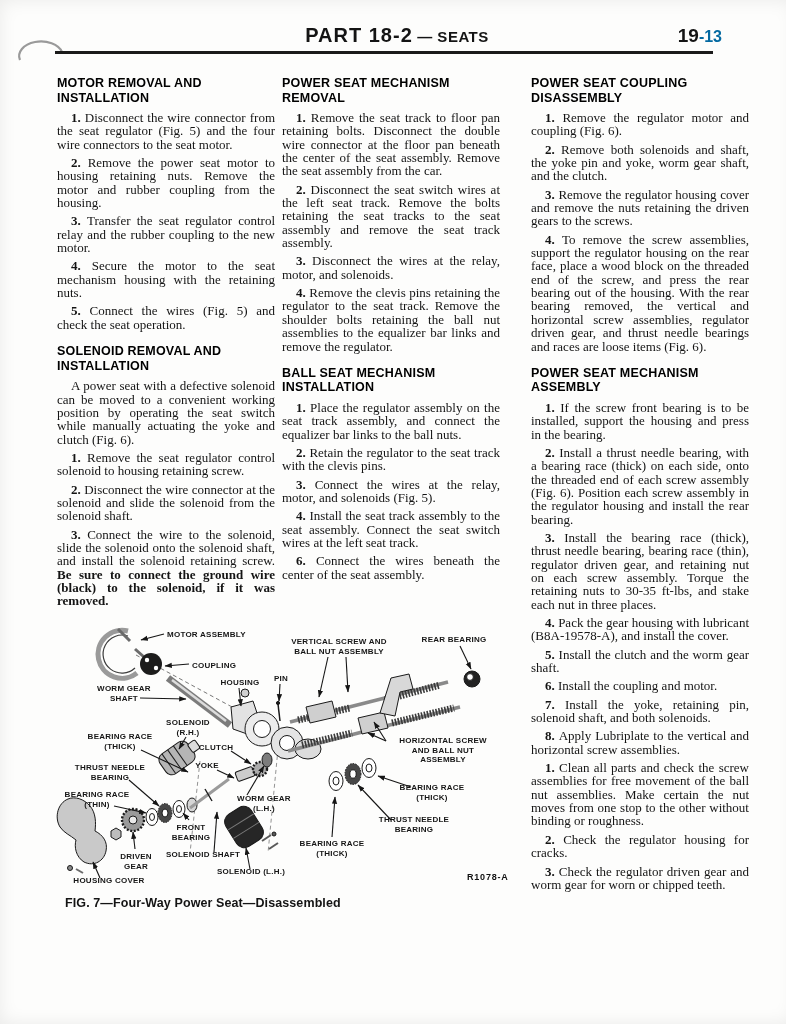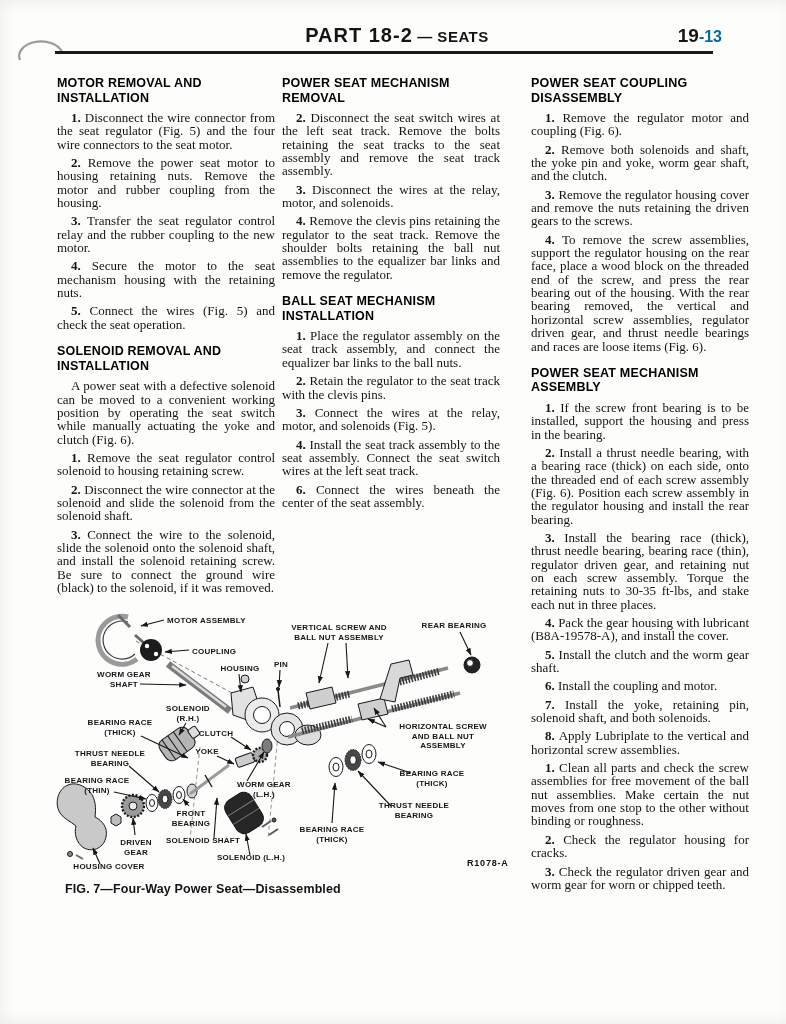--- a/index.html
+++ b/index.html
@@ -45,21 +45,21 @@
     font-size:12.5px;line-height:14.5px;font-weight:bold;
     margin:13px 0 6px 0;letter-spacing:0.2px;color:#000;
     text-align:left;
   }
   h3.sec:first-child{margin-top:2px;}
   p.step, p.intro{
     font-size:13px;line-height:13.35px;
     margin:0 0 5px 0;text-indent:14px;
   }
   p.step b.num{font-weight:bold;}
-  p.step b{font-weight:normal;}
+  p.step b{font-weight:bold;}
   
   .figure{margin-left:-17px;margin-top:8px;width:482px;}
   .fig-caption{
     font-family:"Liberation Sans", sans-serif;
     font-weight:bold;font-size:12.5px;margin:1px 0 0 25px;
     letter-spacing:0.1px;text-align:left;
   }
   svg text.fig-label{
     font-family:"Liberation Sans", sans-serif;
     font-size:8px;font-weight:600;letter-spacing:0.25px;fill:#161616;
@@ -100,20 +100,21 @@
               <p class="step"><b class="num">4. </b>Secure the motor to the seat mechanism housing with the retaining nuts.</p>
               <p class="step"><b class="num">5. </b>Connect the wires (Fig. 5) and check the seat operation.</p>
               <h3 class="sec">SOLENOID REMOVAL AND INSTALLATION</h3>
               <p class="intro">A power seat with a defective solenoid can be moved to a convenient working position by operating the seat switch while manually actuating the yoke and clutch (Fig. 6).</p>
               <p class="step"><b class="num">1. </b>Remove the seat regulator control solenoid to housing retaining screw.</p>
               <p class="step"><b class="num">2. </b>Disconnect the wire connector at the solenoid and slide the solenoid from the solenoid shaft.</p>
               <p class="step"><b class="num">3. </b>Connect the wire to the solenoid, slide the solenoid onto the solenoid shaft, and install the solenoid retaining screw.<b> Be sure to connect the ground wire (black) to the solenoid, if it was removed.</b></p>
             </div>
           <div class="col" id="col2">
               <h3 class="sec">POWER SEAT MECHANISM REMOVAL</h3>
+              <p class="step"><b class="num">1. </b>Remove the seat track to floor pan retaining bolts. Disconnect the double wire connector at the floor pan beneath the center of the seat assembly. Remove the seat assembly from the car.</p>
               <p class="step"><b class="num">2. </b>Disconnect the seat switch wires at the left seat track. Remove the bolts retaining the seat tracks to the seat assembly and remove the seat track assembly.</p>
               <p class="step"><b class="num">3. </b>Disconnect the wires at the relay, motor, and solenoids.</p>
               <p class="step"><b class="num">4. </b>Remove the clevis pins retaining the regulator to the seat track. Remove the shoulder bolts retaining the ball nut assemblies to the equalizer bar links and remove the regulator.</p>
               <h3 class="sec">BALL SEAT MECHANISM INSTALLATION</h3>
               <p class="step"><b class="num">1. </b>Place the regulator assembly on the seat track assembly, and connect the equalizer bar links to the ball nuts.</p>
               <p class="step"><b class="num">2. </b>Retain the regulator to the seat track with the clevis pins.</p>
               <p class="step"><b class="num">3. </b>Connect the wires at the relay, motor, and solenoids (Fig. 5).</p>
               <p class="step"><b class="num">4. </b>Install the seat track assembly to the seat assembly. Connect the seat switch wires at the left seat track.</p>
               <p class="step"><b class="num">6. </b>Connect the wires beneath the center of the seat assembly.</p>
             </div>

